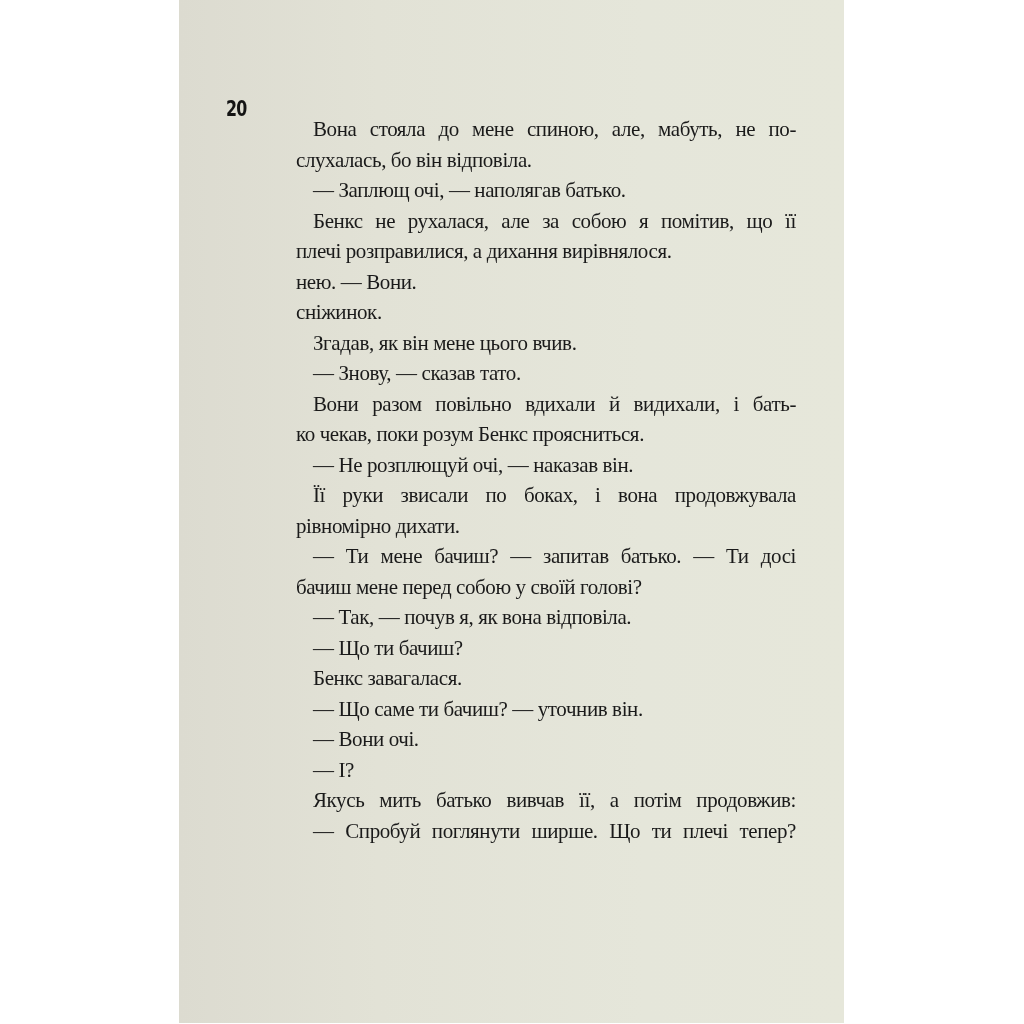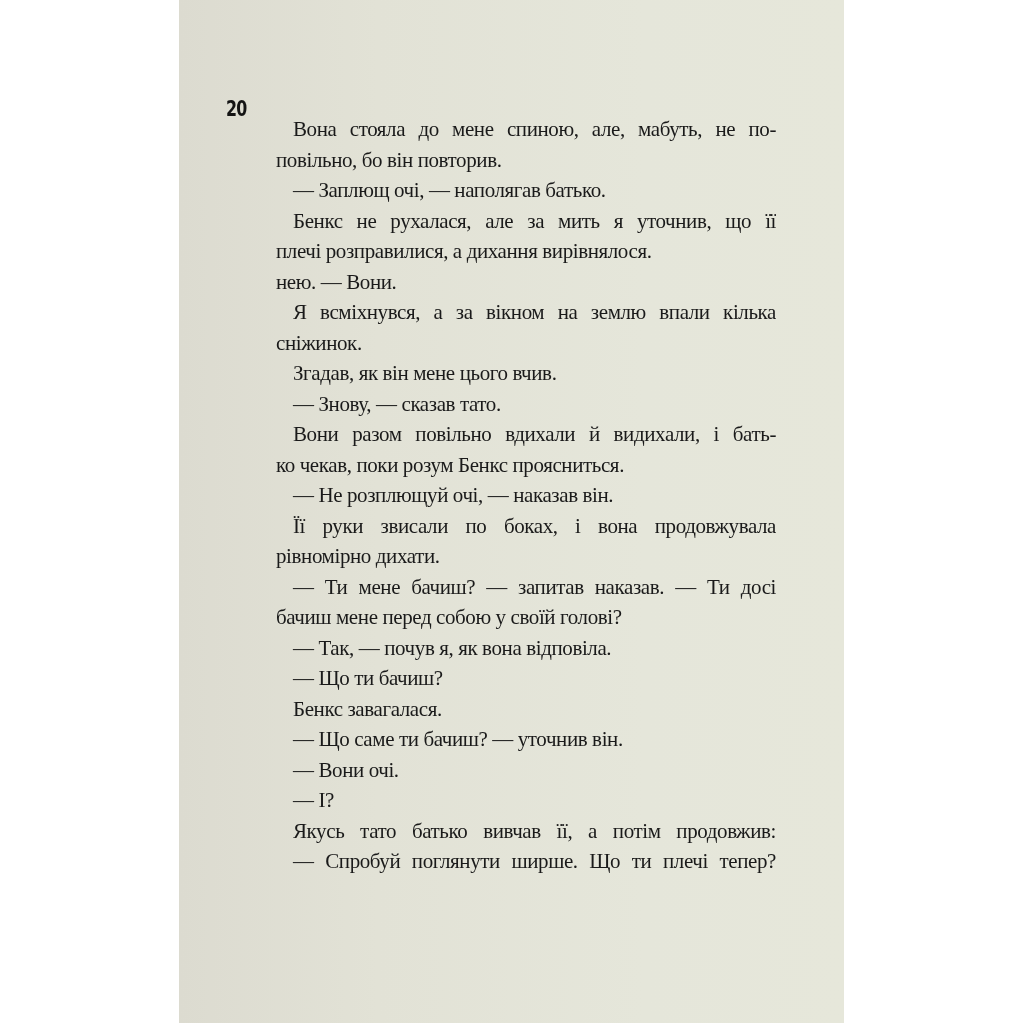--- a/index.html
+++ b/index.html
@@ -25,21 +25,21 @@
       font-family: "DejaVu Sans", sans-serif;
       font-weight: bold;
       font-size: 22px;
       letter-spacing: -1px;
       transform: scaleX(0.72);
       transform-origin: left top;
       color: #141414;
     }
     .text-block {
       position: absolute;
-      left: 276px;
+      left: 296px;
       top: 114px;
       width: 500px;
       font-family: "Liberation Serif", serif;
       font-size: 21px;
       color: #1a1a1a;
     }
     .line {
       height: 30.5px;
       line-height: 30.5px;
       white-space: nowrap;
@@ -55,37 +55,36 @@
     }
   </style>
 </head>
 <body>
 
 <div class="page"></div>
 <div class="page-number">20</div>
 
 <div class="text-block" id="text-body">
   <div class="line indent justify">Вона стояла до мене спиною, але, мабуть, не по-</div>
-  <div class="line">повільно, бо він повторив.</div>
+  <div class="line">слухалась, бо він відповіла.</div>
   <div class="line indent">— Заплющ очі, — наполягав батько.</div>
-  <div class="line indent justify">Бенкс не рухалася, але за мить я уточнив, що її</div>
+  <div class="line indent justify">Бенкс не рухалася, але за собою я помітив, що її</div>
   <div class="line">плечі розправилися, а дихання вирівнялося.</div>
   <div class="line">нею. — Вони.</div>
-  <div class="line indent justify">Я всміхнувся, а за вікном на землю впали кілька</div>
   <div class="line">сніжинок.</div>
   <div class="line indent">Згадав, як він мене цього вчив.</div>
   <div class="line indent">— Знову, — сказав тато.</div>
   <div class="line indent justify">Вони разом повільно вдихали й видихали, і бать-</div>
   <div class="line">ко чекав, поки розум Бенкс проясниться.</div>
   <div class="line indent">— Не розплющуй очі, — наказав він.</div>
   <div class="line indent justify">Її руки звисали по боках, і вона продовжувала</div>
   <div class="line">рівномірно дихати.</div>
-  <div class="line indent justify">— Ти мене бачиш? — запитав наказав. — Ти досі</div>
+  <div class="line indent justify">— Ти мене бачиш? — запитав батько. — Ти досі</div>
   <div class="line">бачиш мене перед собою у своїй голові?</div>
   <div class="line indent">— Так, — почув я, як вона відповіла.</div>
   <div class="line indent">— Що ти бачиш?</div>
   <div class="line indent">Бенкс завагалася.</div>
   <div class="line indent">— Що саме ти бачиш? — уточнив він.</div>
   <div class="line indent">— Вони очі.</div>
   <div class="line indent">— І?</div>
-  <div class="line indent justify">Якусь тато батько вивчав її, а потім продовжив:</div>
+  <div class="line indent justify">Якусь мить батько вивчав її, а потім продовжив:</div>
   <div class="line indent justify">— Спробуй поглянути ширше. Що ти плечі тепер?</div>
 </div>
 
 </body></html>

